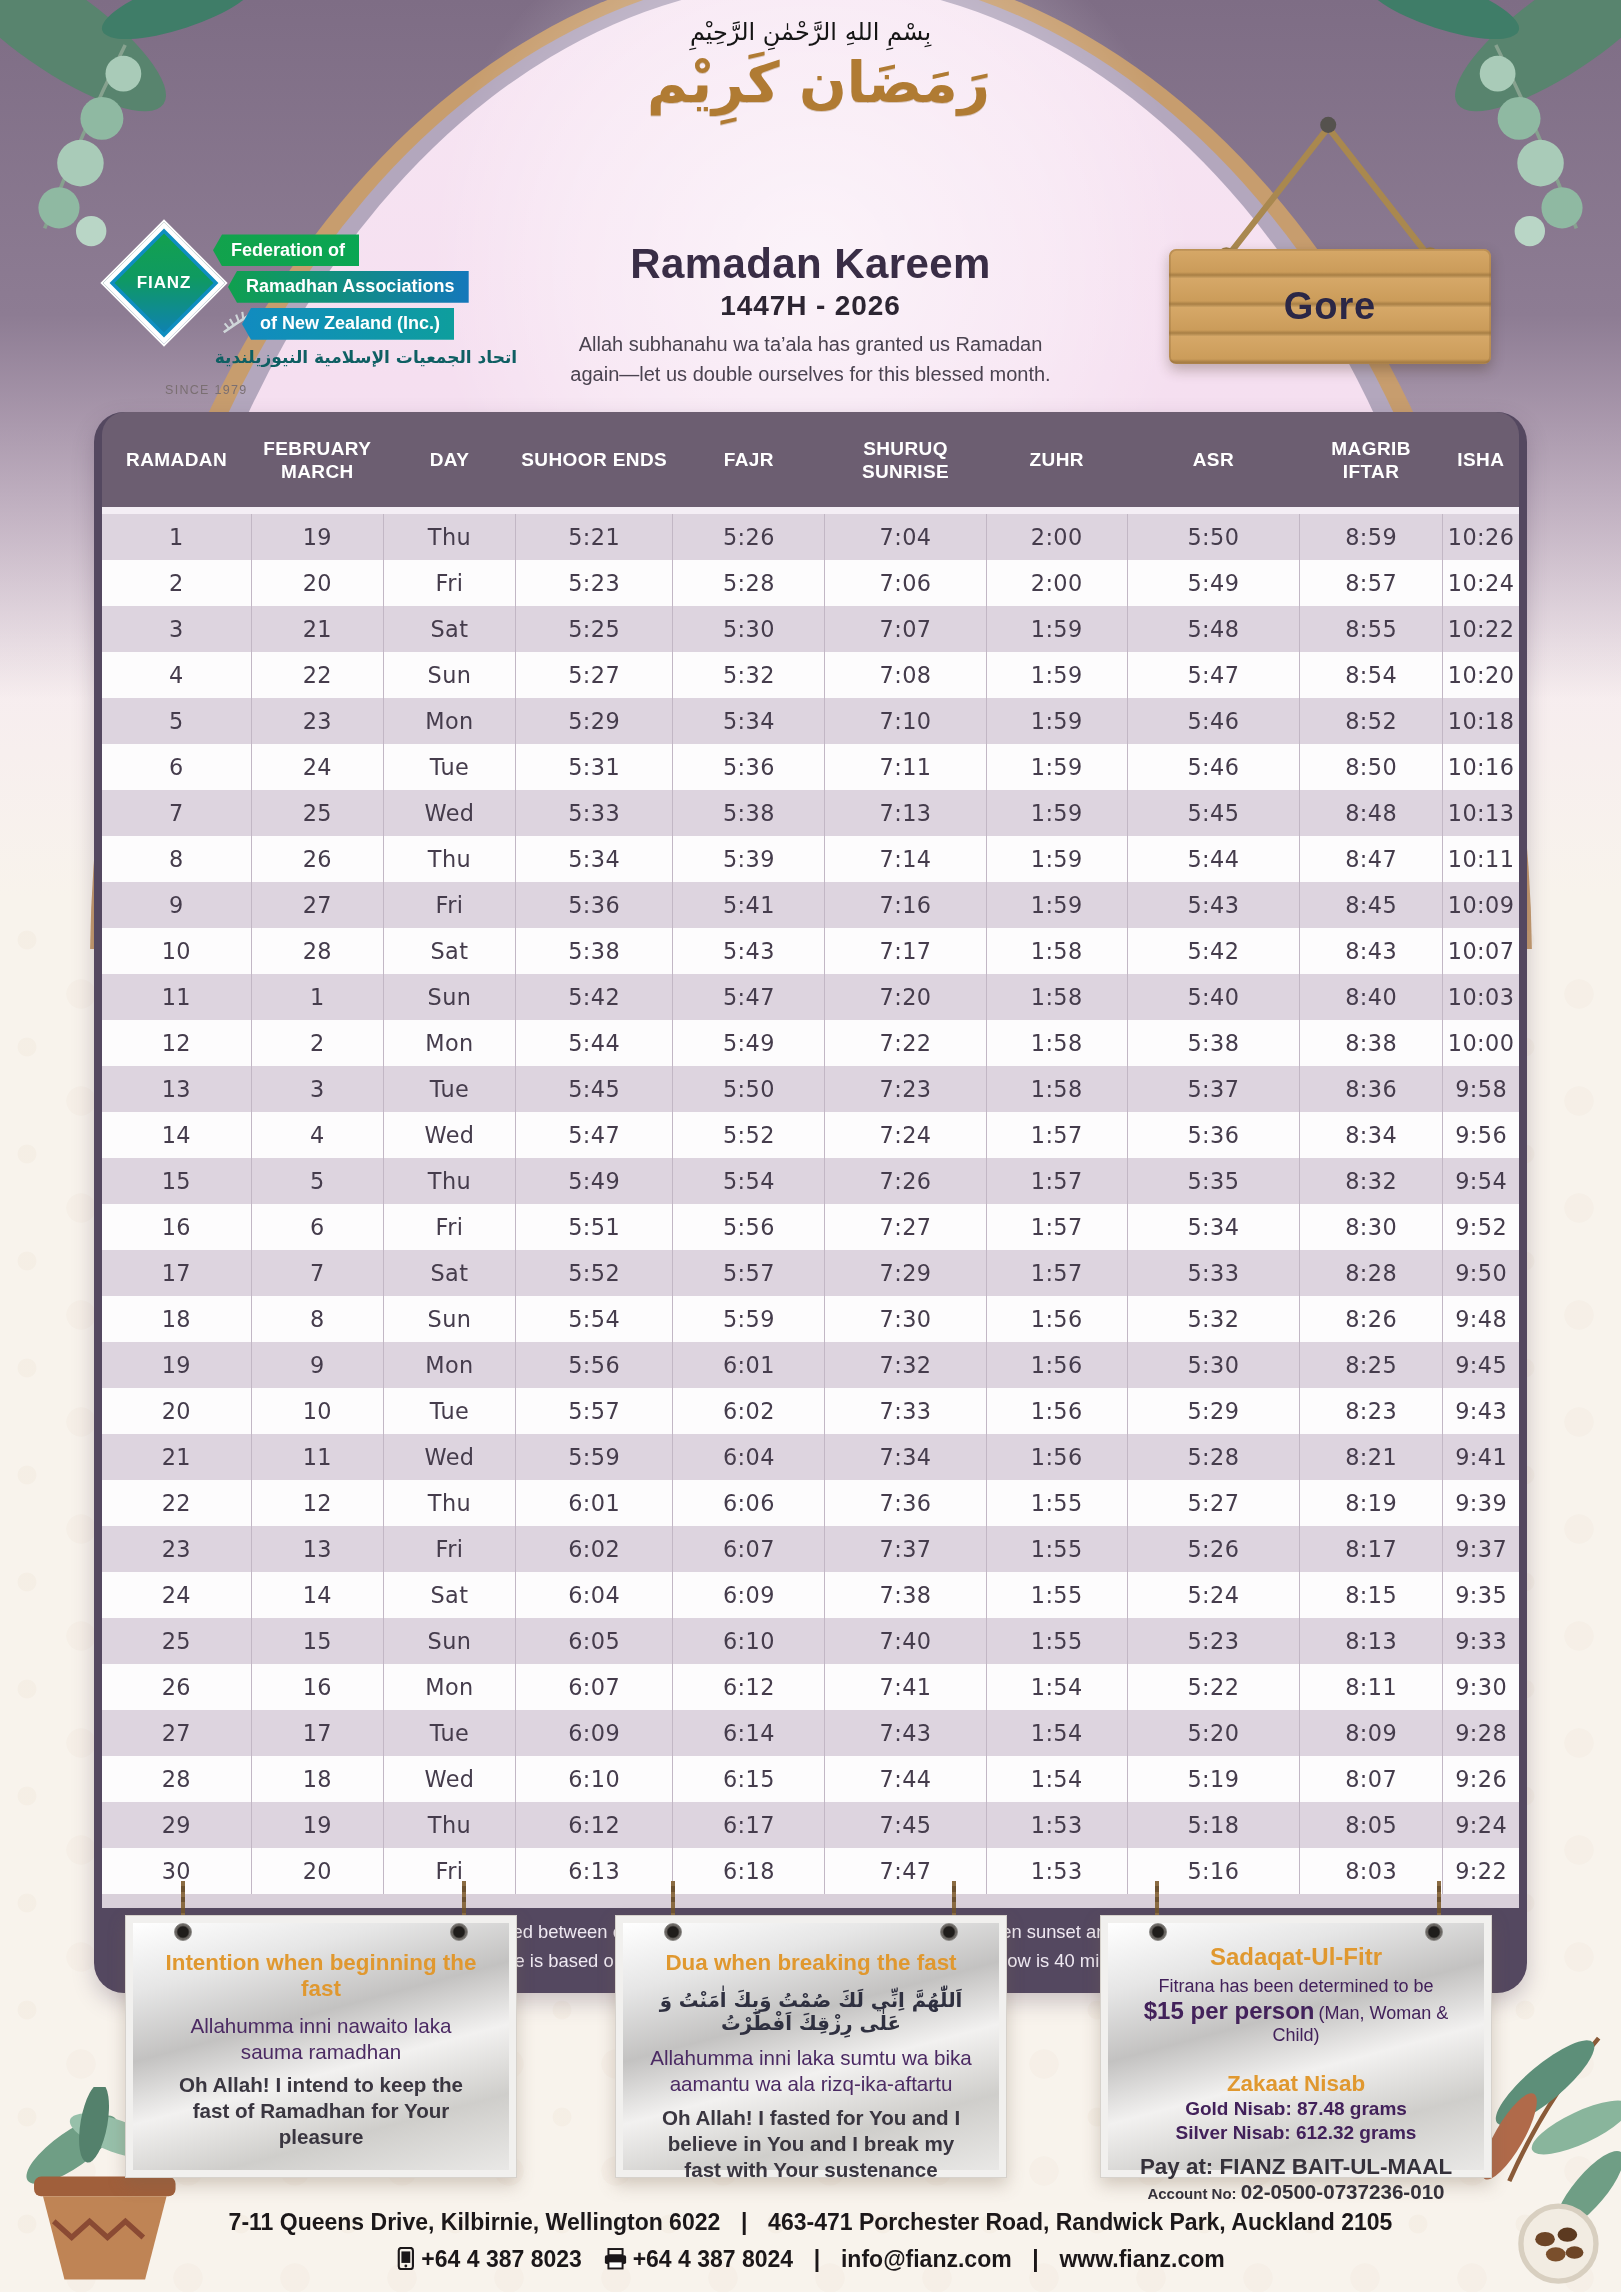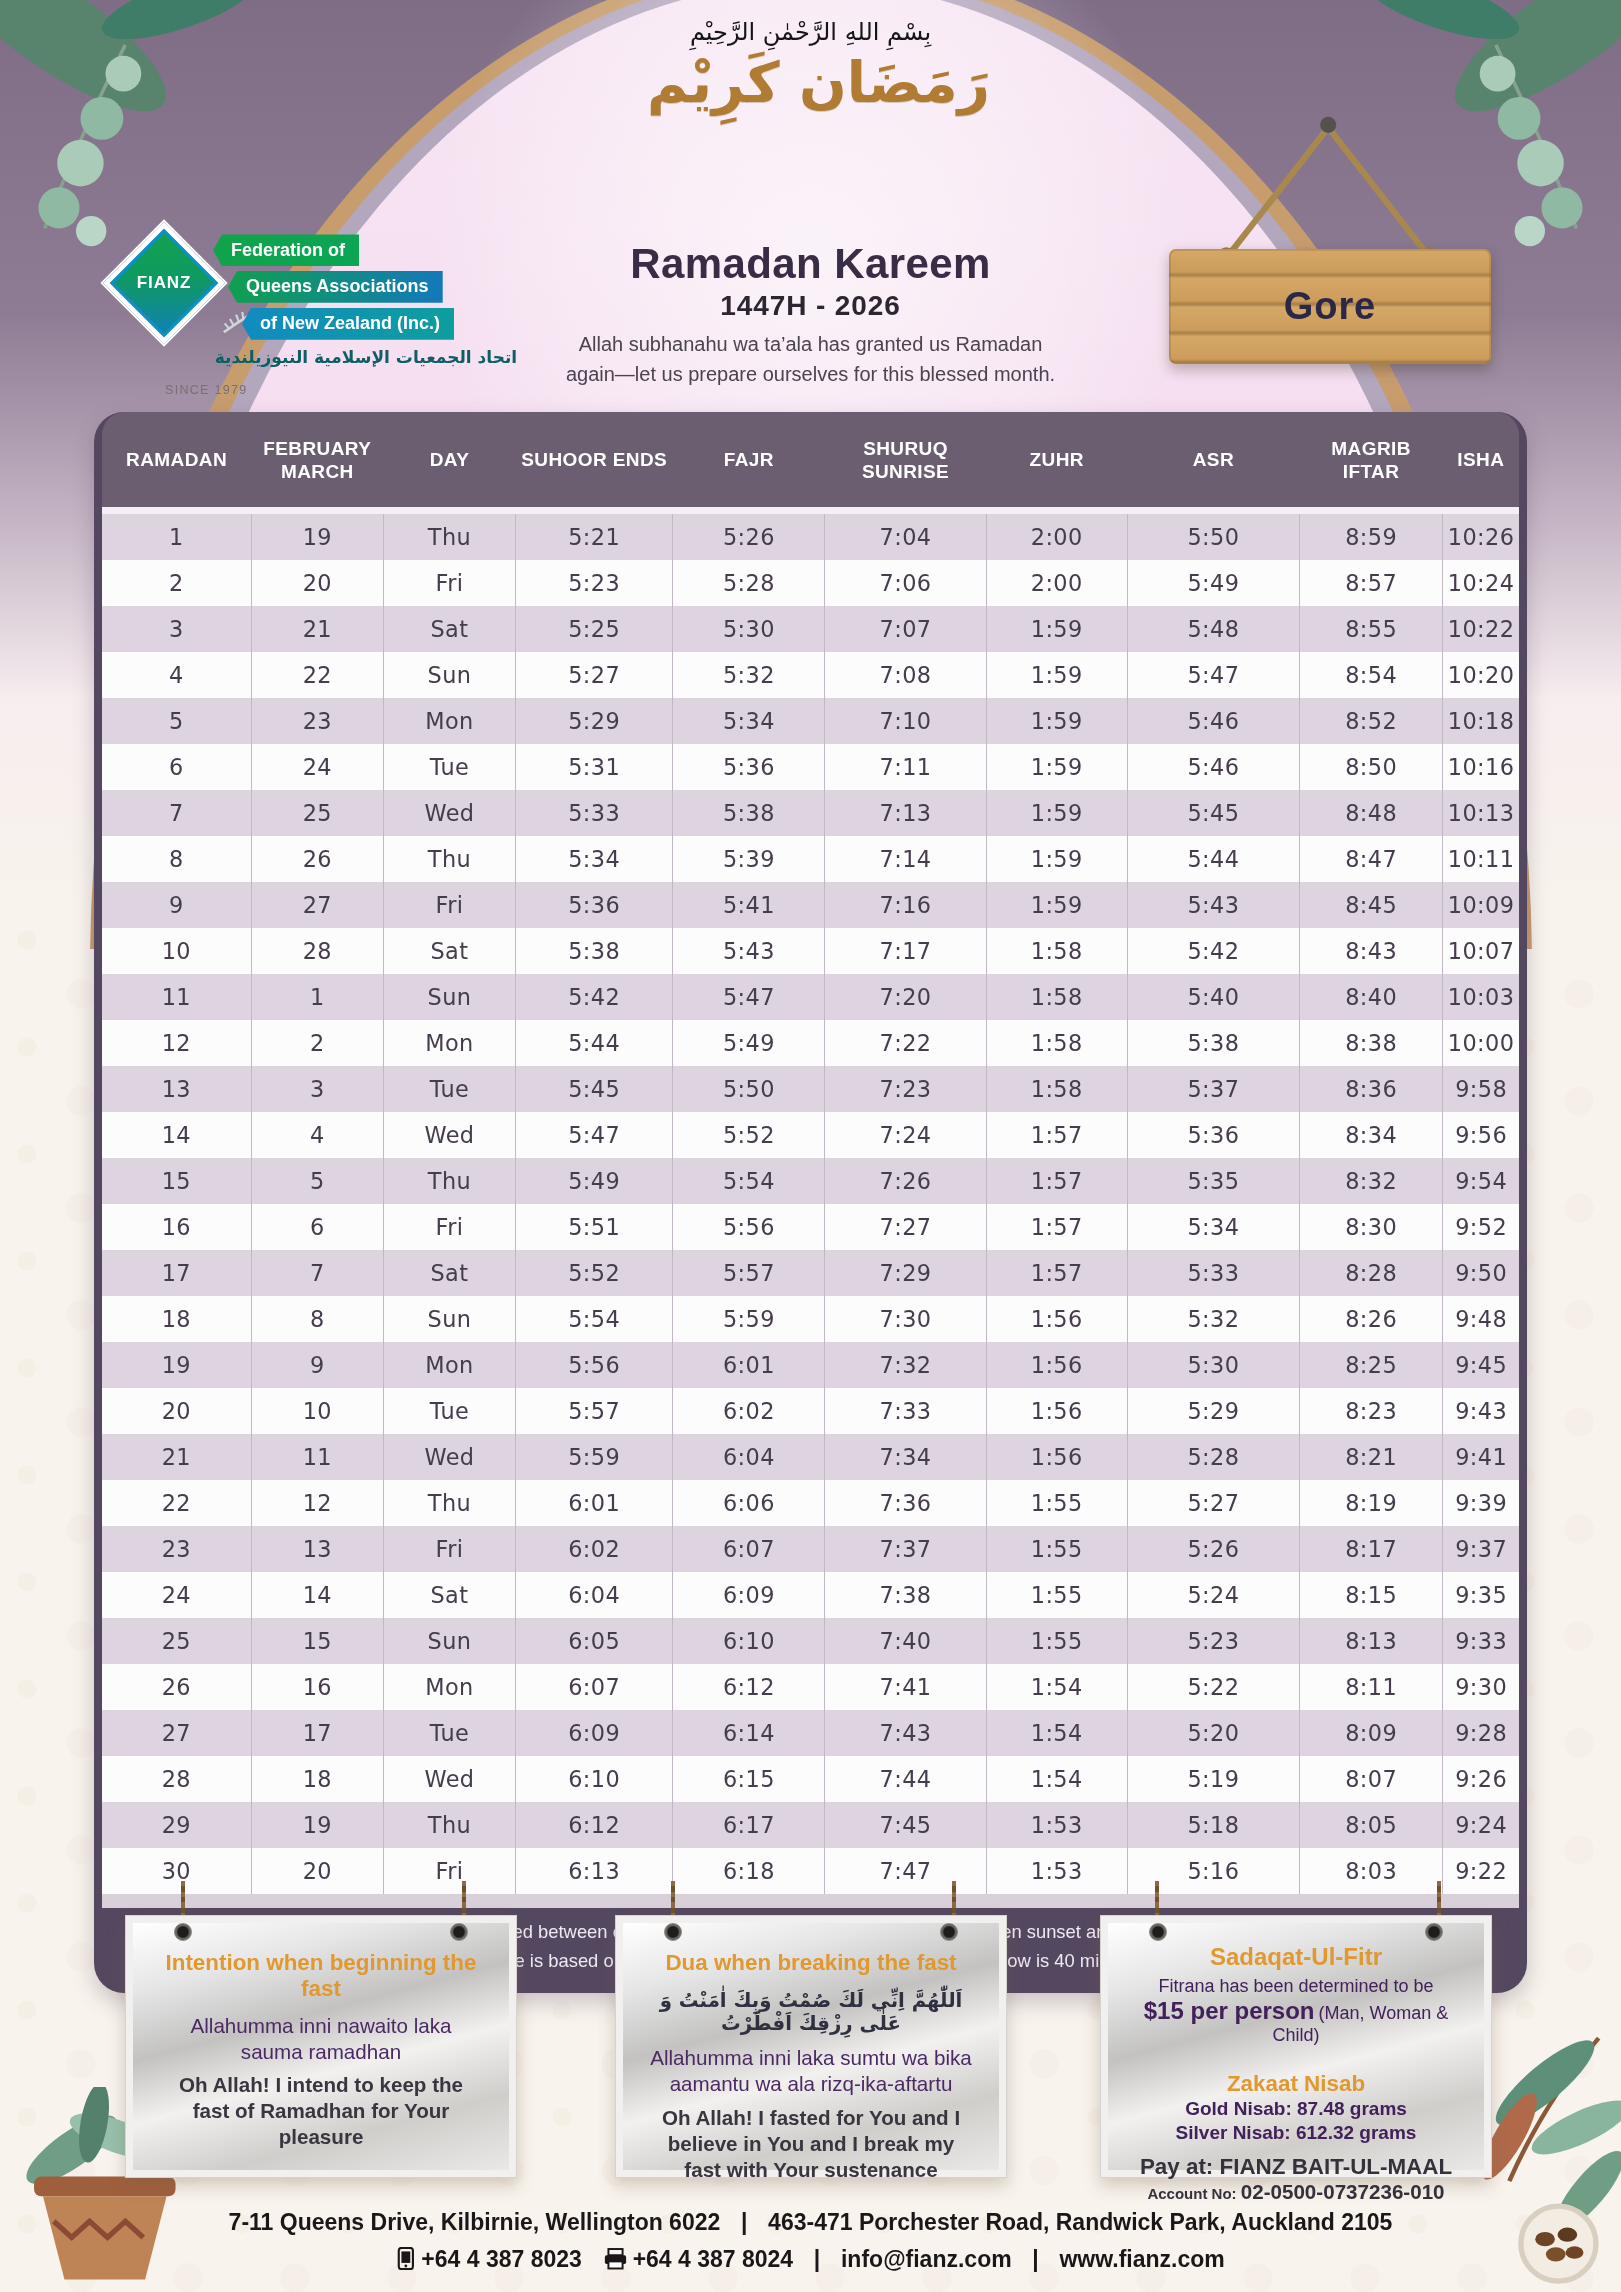--- a/index.html
+++ b/index.html
@@ -144,29 +144,29 @@
   </svg>
 </div>
 <div class="bg-pattern deco"></div>
 
 <div class="abs bismillah" lang="ar">بِسْمِ اللهِ الرَّحْمٰنِ الرَّحِيْمِ</div>
 <div class="abs calligraphy" lang="ar">رَمَضَان كَرِيْم</div>
 <div class="abs main-title">Ramadan Kareem</div>
 <div class="abs year-line">1447H - 2026</div>
 <div class="abs subtitle">
   <div>Allah subhanahu wa ta’ala has granted us Ramadan</div>
-  <div>again—let us prepare ourselves for this blessed month.</div>
+  <div>again—let us double ourselves for this blessed month.</div>
 </div>
 
 <div class="abs logo">
   <div class="diamond">
     <span>FIANZ</span>
   </div>
   <div class="banner banner1">Federation of</div>
-  <div class="banner banner2">Queens Associations</div>
+  <div class="banner banner2">Ramadhan Associations</div>
   <svg class="fern" width="30" height="23" viewBox="0 0 34 26">
     <path d="M2 24 Q16 14 32 4" stroke="#cfd6d9" stroke-width="3" fill="none"></path>
     <path d="M8 20 l-5 -6 M13 16 l-4 -7 M19 12 l-3 -8 M24 8 l-1 -7" stroke="#cfd6d9" stroke-width="2.4" fill="none"></path>
   </svg>
   <div class="banner banner3">of New Zealand (Inc.)</div>
   <div class="logo-arabic" lang="ar">اتحاد الجمعيات الإسلامية النيوزيلندية</div>
   <div class="since">SINCE 1979</div>
 </div>
 
 <div class="abs sign">

